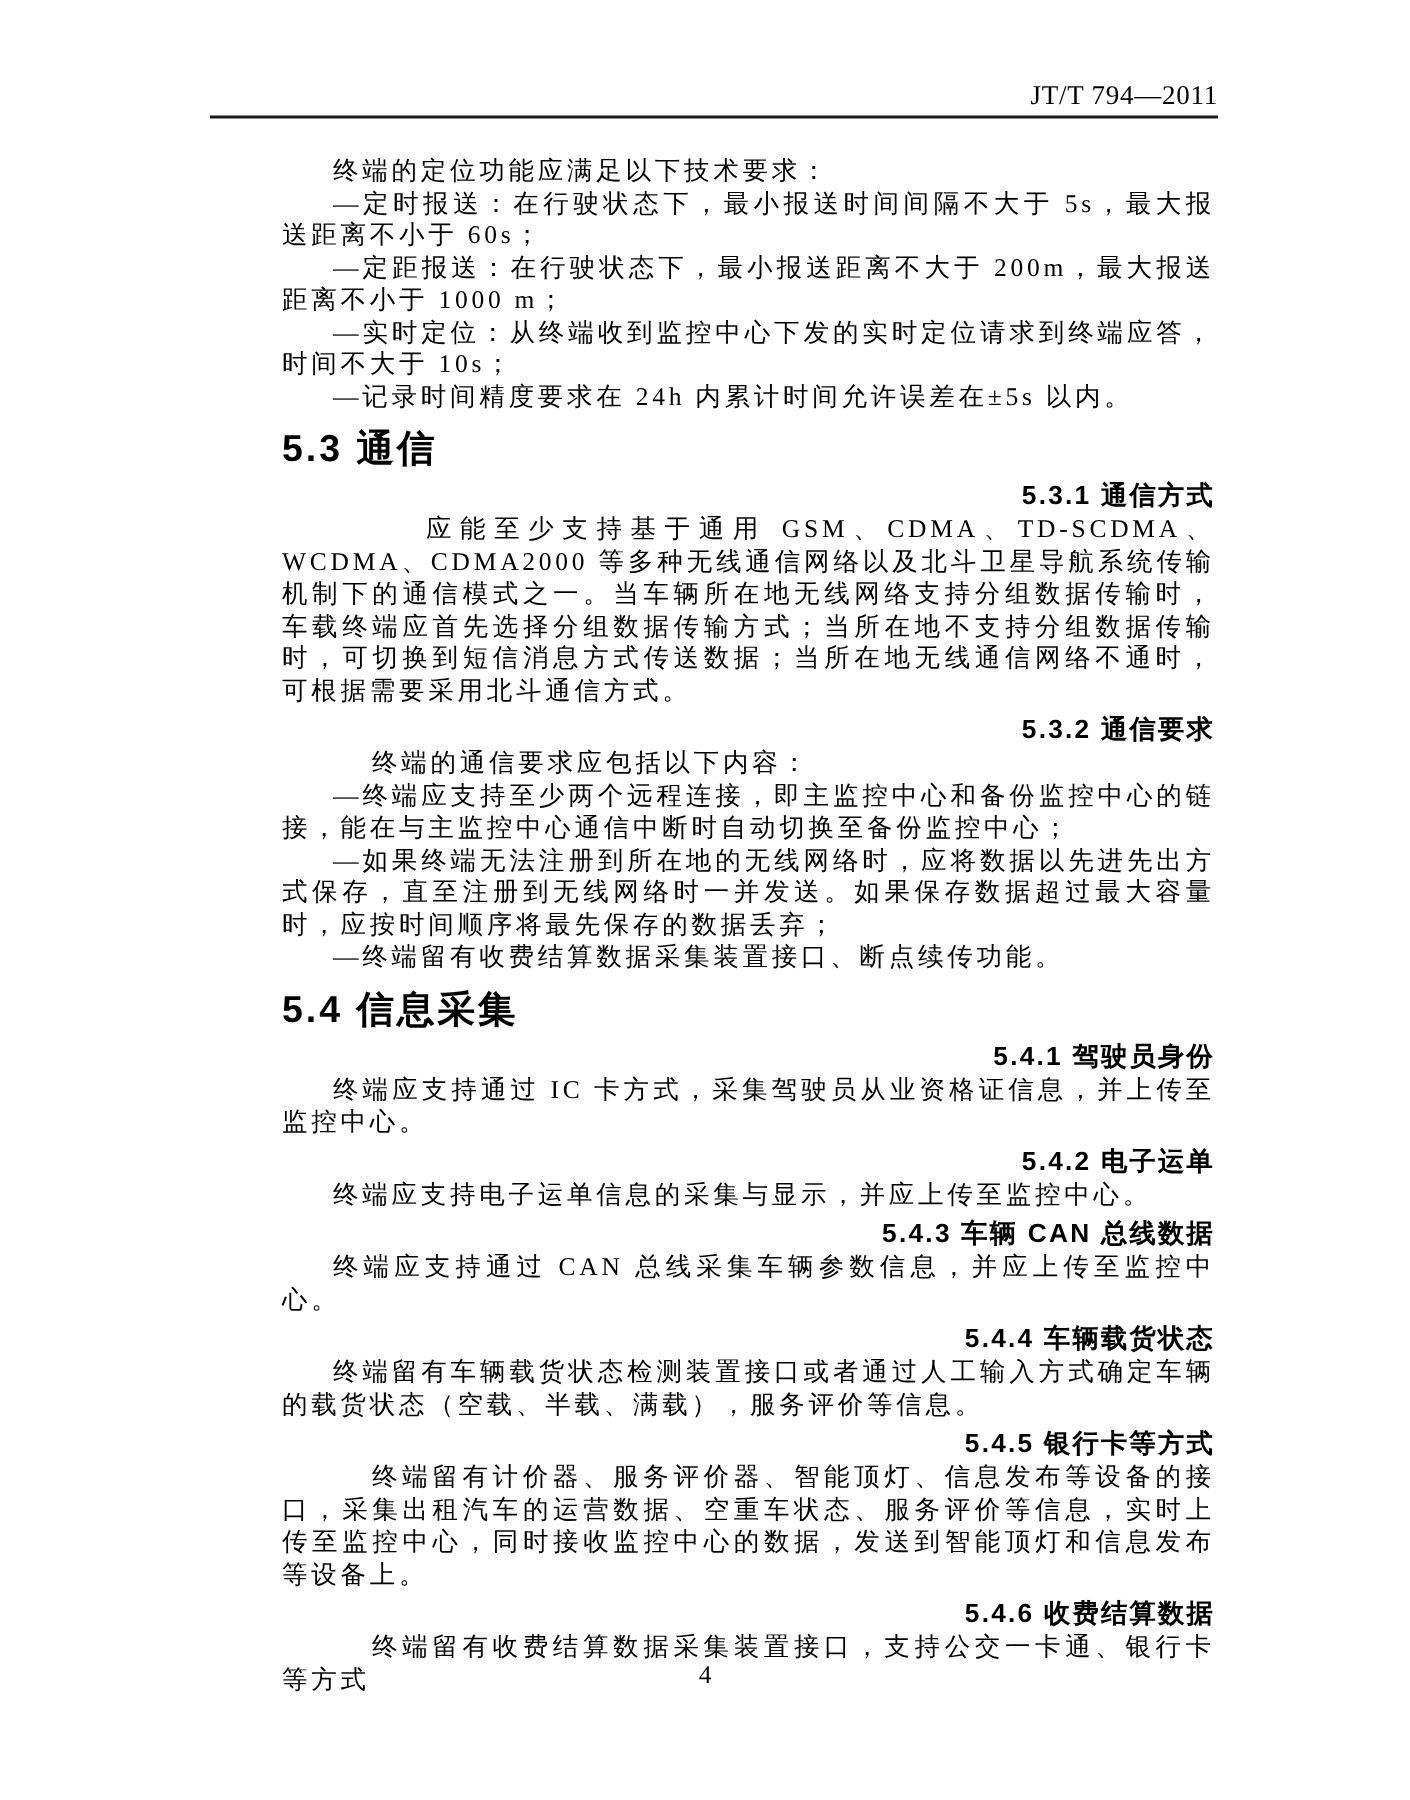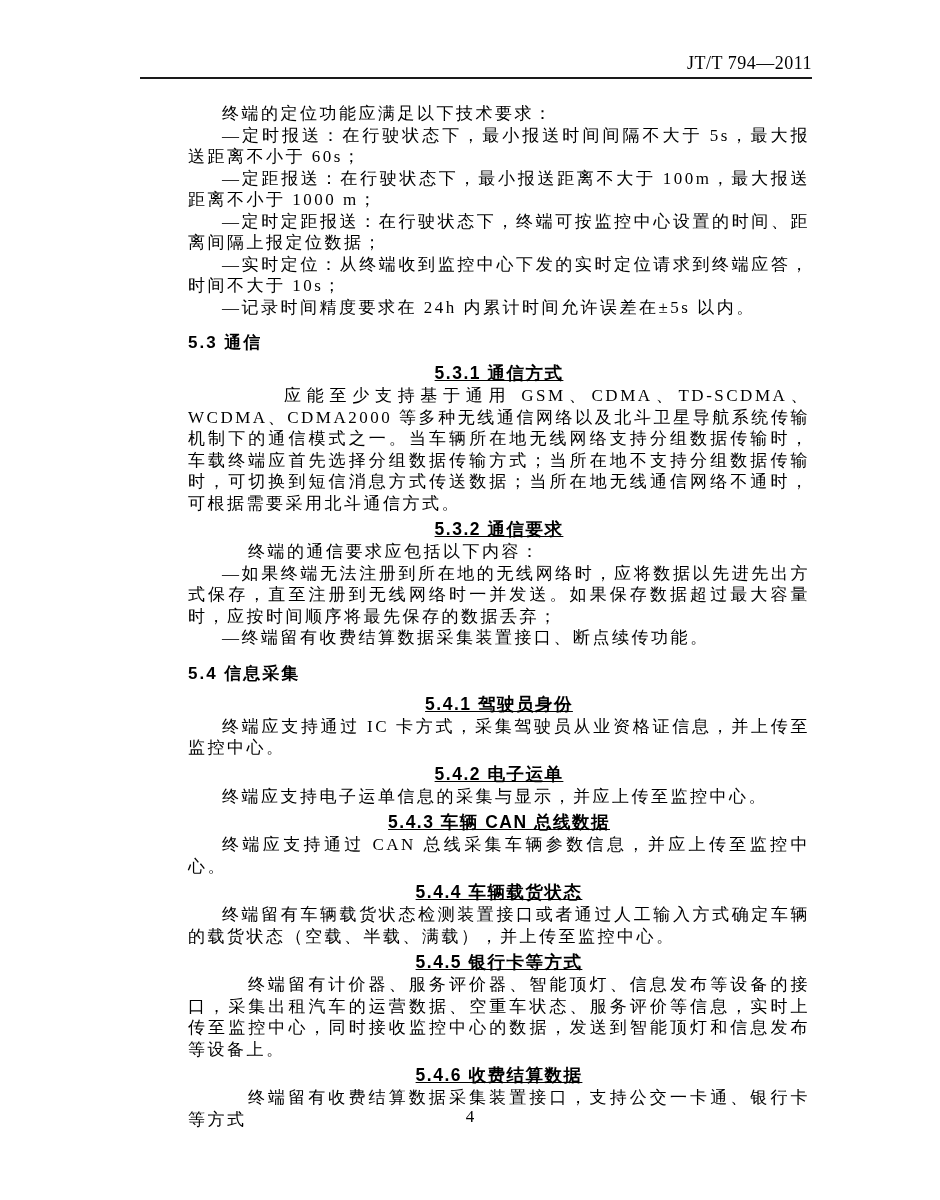--- a/index.html
+++ b/index.html
@@ -42,35 +42,34 @@
   }
   .doc-body p {
     margin: 0;
     text-indent: 34px;
   }
   .doc-body p.indent-medium { text-indent: 60px; }
   .doc-body p.indent-deep   { text-indent: 96px; font-family: Liberation Serif, serif; }
   .doc-body h2 {
     font-family: "Liberation Sans", "DejaVu Sans", sans-serif;
     font-weight: bold;
-    font-size: 17px;
+    font-size: 25px;
     line-height: 25px;
     letter-spacing: 2px;
     margin: 12px 0 7px 0;
     text-align: left;
   }
   .doc-body h3 {
     font-family: "Liberation Sans", "DejaVu Sans", sans-serif;
     font-weight: bold;
     font-size: 17.5px;
     line-height: 22px;
     letter-spacing: 1.5px;
     margin: 4px 0 1px 0;
-    text-align: center;
-    text-decoration: underline;
+    text-align: right;
   }
   .page-footer {
     position: absolute;
     left: 0; right: 0; top: 1106px;
     text-align: center;
   }
   .page-number {
     font-size: 17px;
     line-height: 22px;
   }
@@ -82,40 +81,40 @@
 
   <header class="page-header">
     <span class="doc-number">JT/T 794—2011</span>
     <div class="header-rule"></div>
   </header>
 
   <main class="doc-body">
 
   <p>终端的定位功能应满足以下技术要求：</p>
       <p>—定时报送：在行驶状态下，最小报送时间间隔不大于 5s，最大报送距离不小于 60s；</p>
-      <p>—定距报送：在行驶状态下，最小报送距离不大于 100m，最大报送距离不小于 1000 m；</p>
-      <p>—定时定距报送：在行驶状态下，终端可按监控中心设置的时间、距离间隔上报定位数据；</p>
+      <p>—定距报送：在行驶状态下，最小报送距离不大于 200m，最大报送距离不小于 1000 m；</p>
       <p>—实时定位：从终端收到监控中心下发的实时定位请求到终端应答，时间不大于 10s；</p>
       <p>—记录时间精度要求在 24h 内累计时间允许误差在±5s 以内。</p>
       <h2>5.3 通信</h2>
       <h3>5.3.1 通信方式</h3>
       <p class="indent-deep">应能至少支持基于通用 GSM、CDMA、TD-SCDMA、WCDMA、CDMA2000 等多种无线通信网络以及北斗卫星导航系统传输机制下的通信模式之一。当车辆所在地无线网络支持分组数据传输时，车载终端应首先选择分组数据传输方式；当所在地不支持分组数据传输时，可切换到短信消息方式传送数据；当所在地无线通信网络不通时，可根据需要采用北斗通信方式。</p>
       <h3>5.3.2 通信要求</h3>
       <p class="indent-medium">终端的通信要求应包括以下内容：</p>
+      <p>—终端应支持至少两个远程连接，即主监控中心和备份监控中心的链接，能在与主监控中心通信中断时自动切换至备份监控中心；</p>
       <p>—如果终端无法注册到所在地的无线网络时，应将数据以先进先出方式保存，直至注册到无线网络时一并发送。如果保存数据超过最大容量时，应按时间顺序将最先保存的数据丢弃；</p>
       <p>—终端留有收费结算数据采集装置接口、断点续传功能。</p>
       <h2>5.4 信息采集</h2>
       <h3>5.4.1 驾驶员身份</h3>
       <p>终端应支持通过 IC 卡方式，采集驾驶员从业资格证信息，并上传至监控中心。</p>
       <h3>5.4.2 电子运单</h3>
       <p>终端应支持电子运单信息的采集与显示，并应上传至监控中心。</p>
       <h3>5.4.3 车辆 CAN 总线数据</h3>
       <p>终端应支持通过 CAN 总线采集车辆参数信息，并应上传至监控中心。</p>
       <h3>5.4.4 车辆载货状态</h3>
-      <p>终端留有车辆载货状态检测装置接口或者通过人工输入方式确定车辆的载货状态（空载、半载、满载），并上传至监控中心。</p>
+      <p>终端留有车辆载货状态检测装置接口或者通过人工输入方式确定车辆的载货状态（空载、半载、满载），服务评价等信息。</p>
       <h3>5.4.5 银行卡等方式</h3>
       <p class="indent-medium">终端留有计价器、服务评价器、智能顶灯、信息发布等设备的接口，采集出租汽车的运营数据、空重车状态、服务评价等信息，实时上传至监控中心，同时接收监控中心的数据，发送到智能顶灯和信息发布等设备上。</p>
       <h3>5.4.6 收费结算数据</h3>
       <p class="indent-medium">终端留有收费结算数据采集装置接口，支持公交一卡通、银行卡等方式</p>
     </main>
 
   <footer class="page-footer">
     <span class="page-number">4</span>
   </footer>
 

